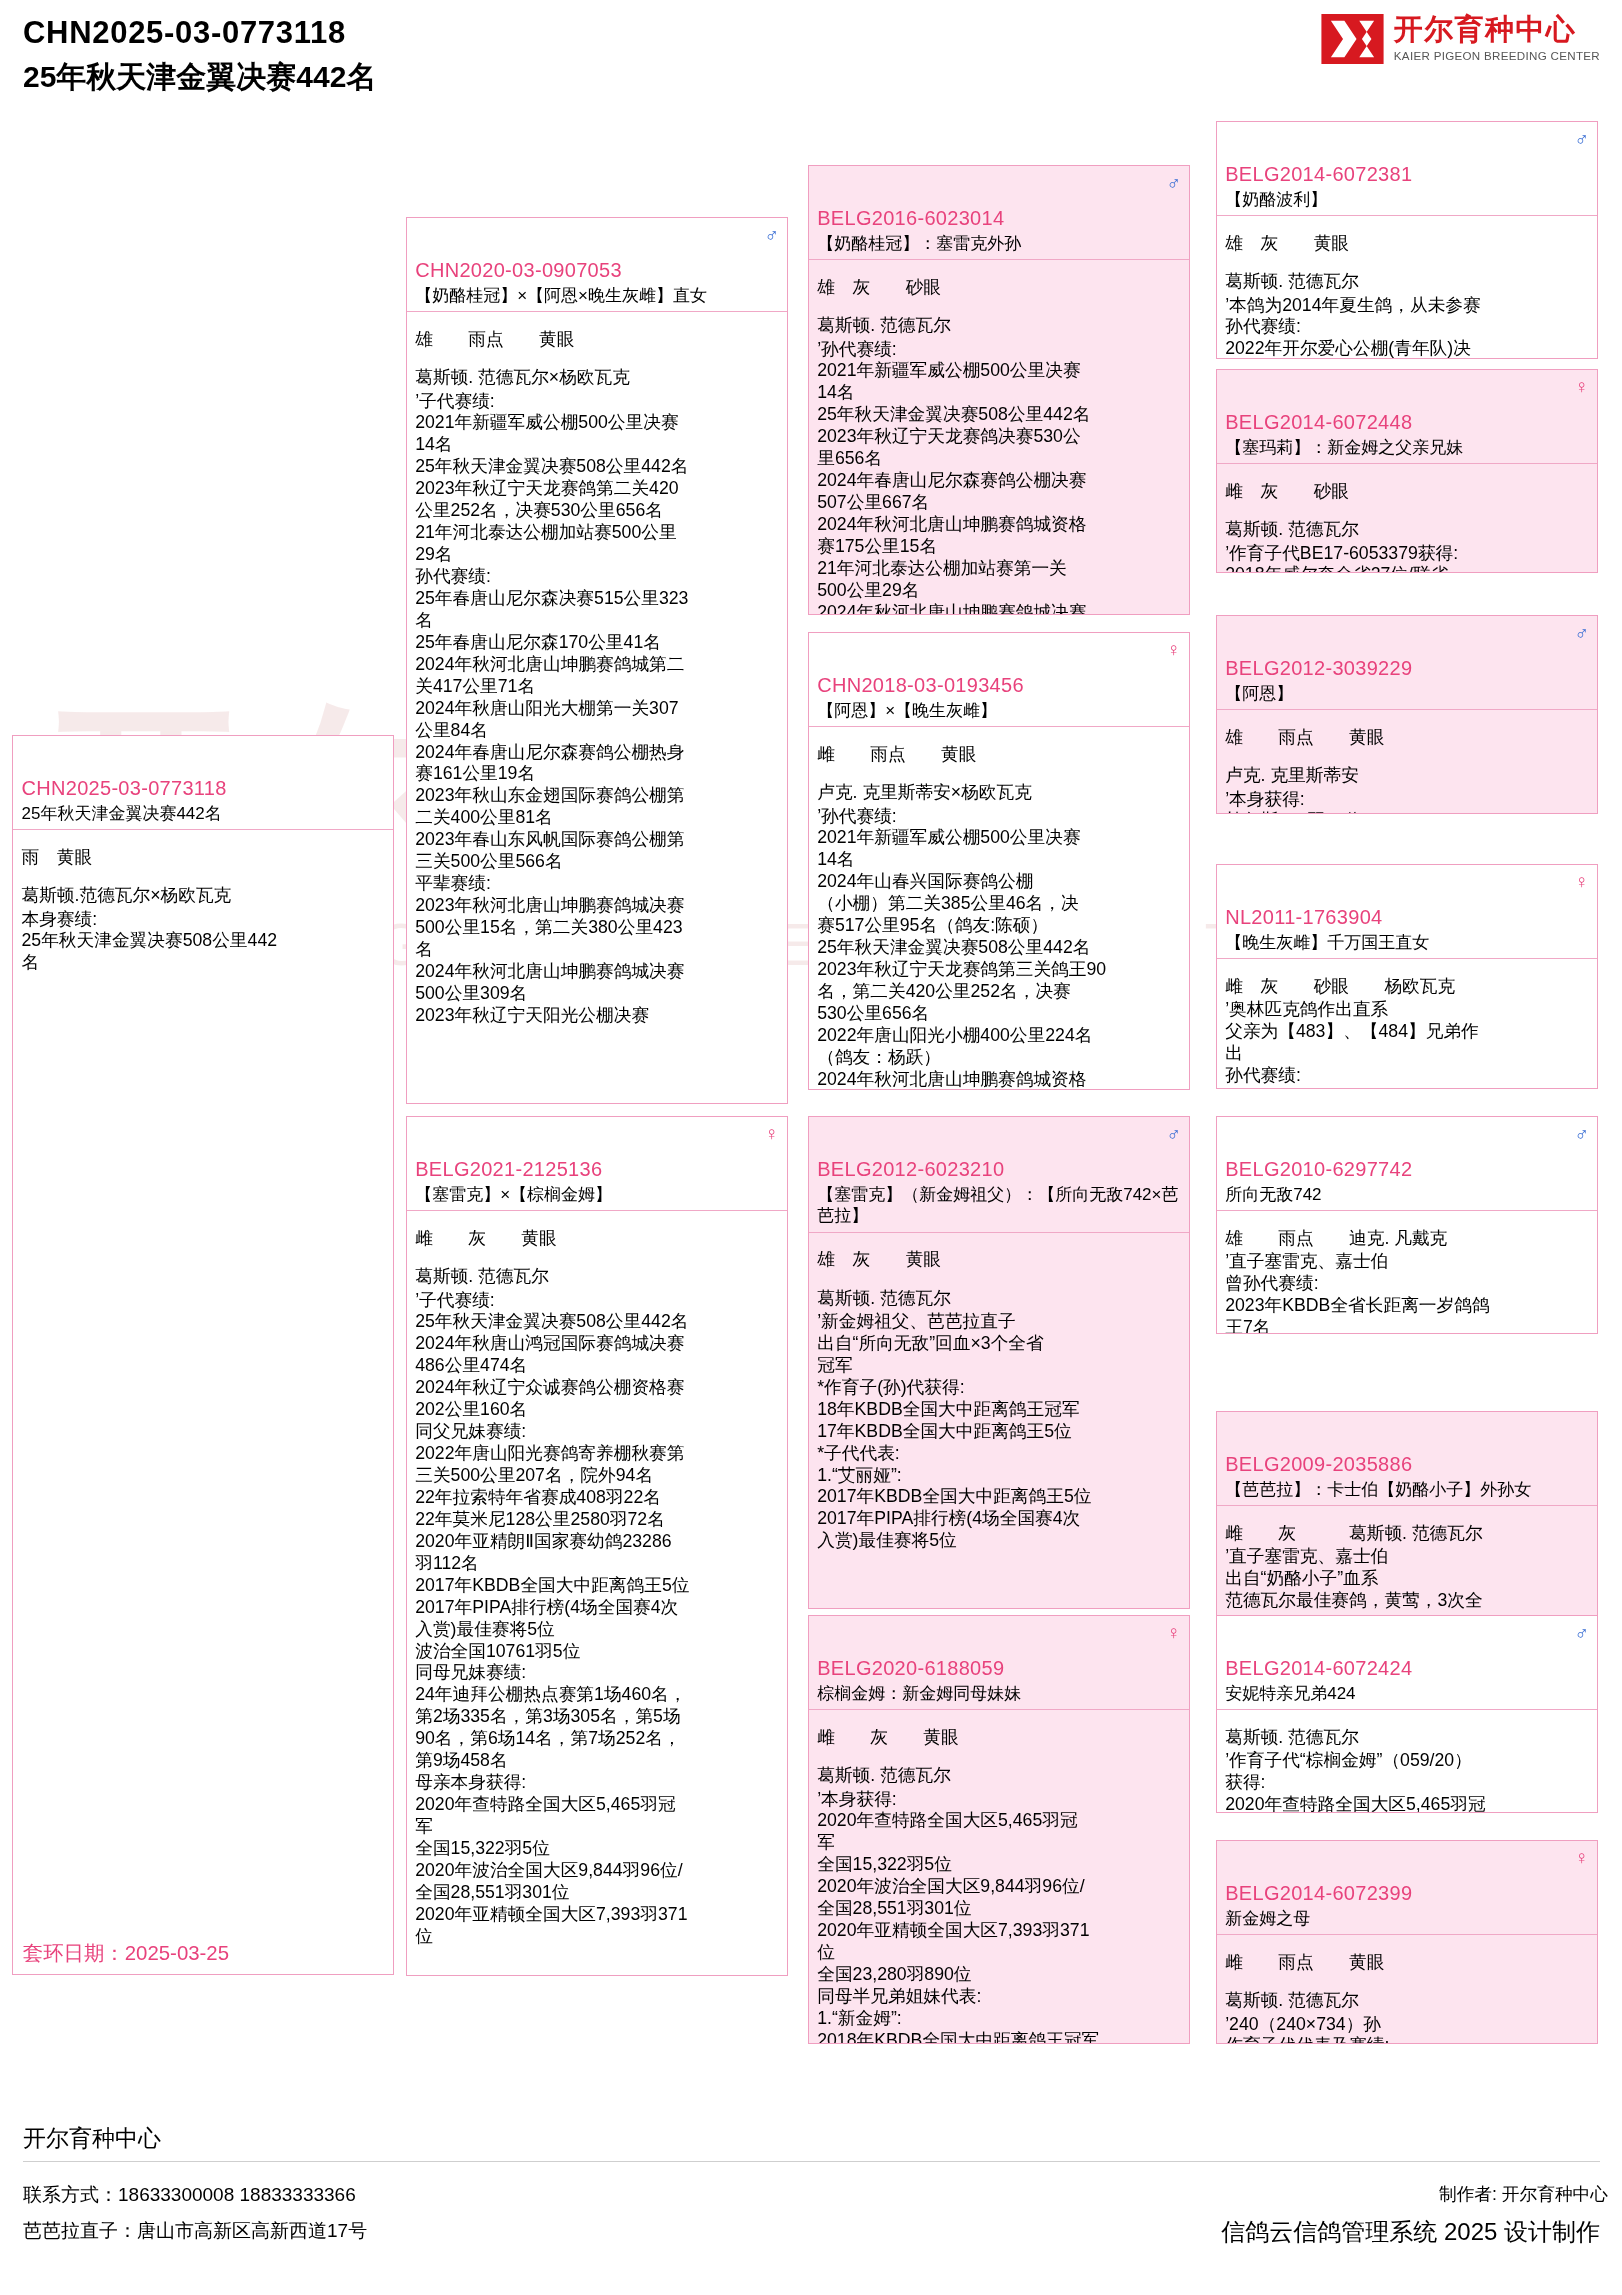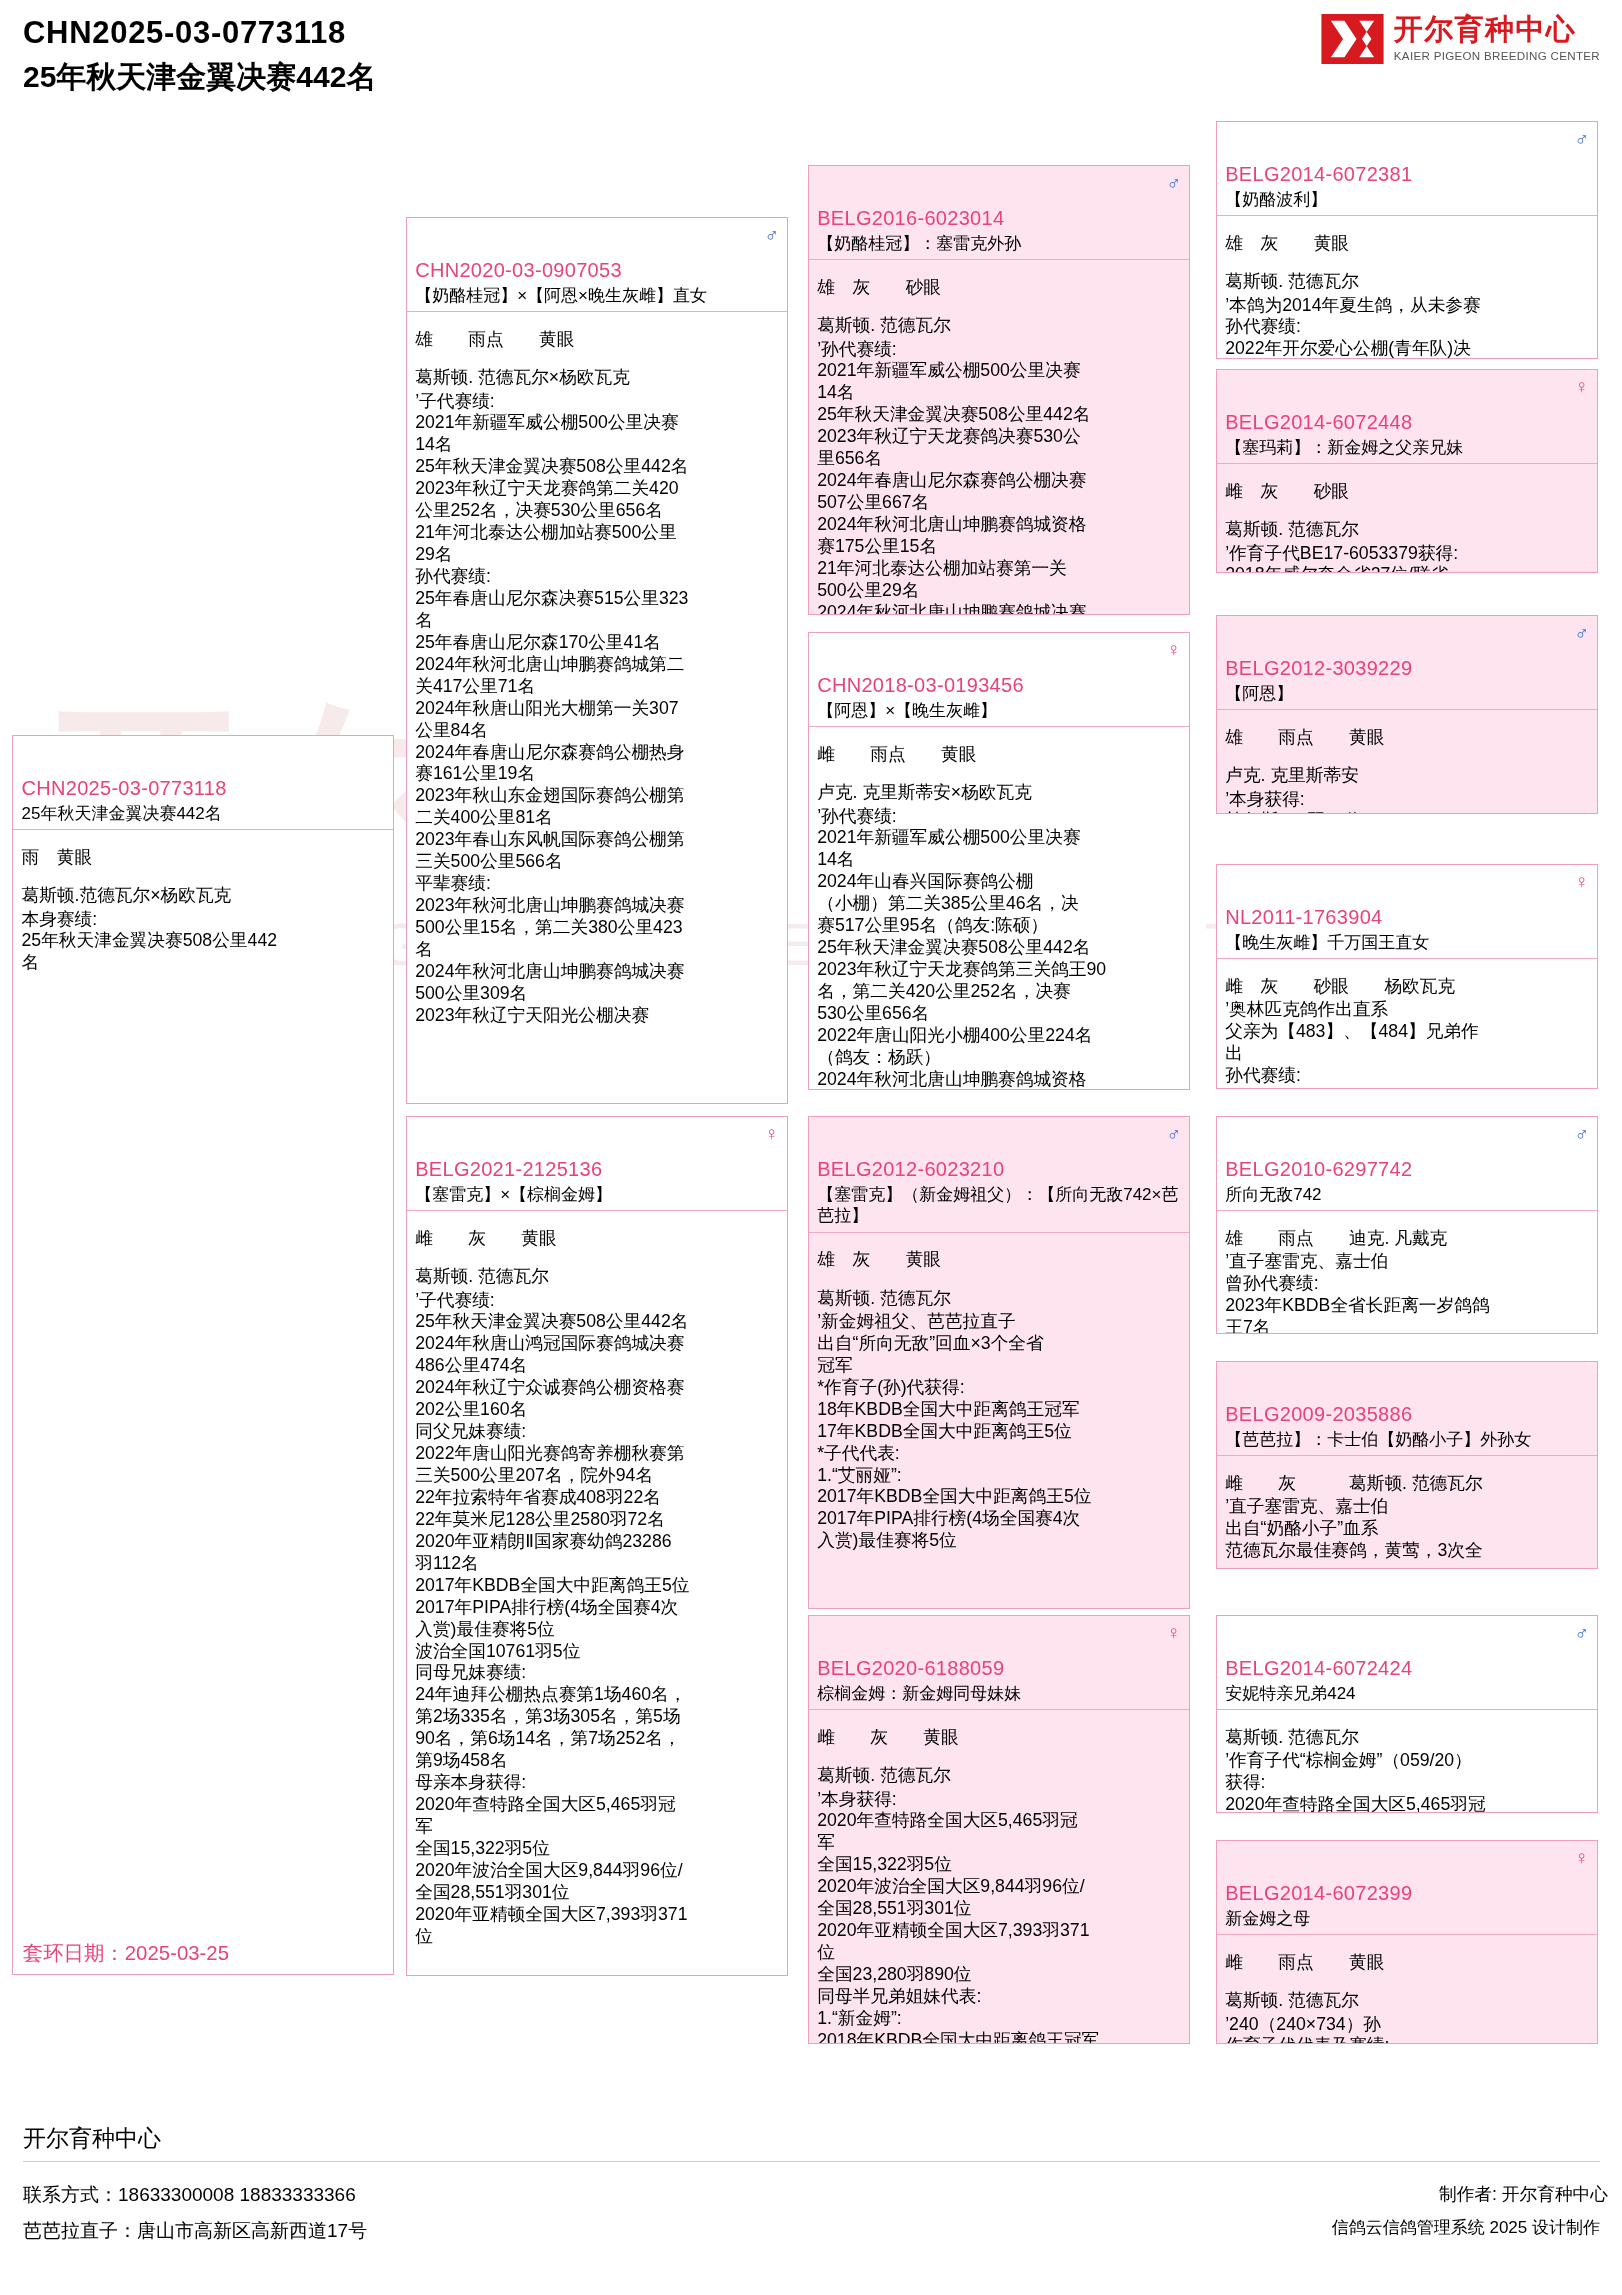--- a/index.html
+++ b/index.html
@@ -189,21 +189,21 @@
   }
   .f-right1 {
     position: absolute;
     right: 15px; top: 63px;
     font-size: 17.7px; color: #000;
     text-align: right;
   }
   .f-right2 {
     position: absolute;
     right: 23px; top: 97px;
-    font-size: 17px; color: #000;
+    font-size: 24px; color: #000;
     text-align: right;
   }
 
   
   .ring-date {
     position: absolute;
     left: 9.5px;
     bottom: 6.8px;
     font-size: 20.4px;
     color: #e8427c;
@@ -463,21 +463,21 @@
   <div class="c-ring">BELG2010-6297742</div>
   <div class="c-name">所向无敌742</div>
   <div class="c-div"></div>
   <div class="c-attrs">雄　　雨点　　迪克. 凡戴克</div>
   <div class="c-body">’直子塞雷克、嘉士伯
 曾孙代赛绩:
 2023年KBDB全省长距离一岁鸽鸽
 王7名</div>
 </div>
 
-<div class="card pink" style="left:1216px; top:1361px; width:382px; height:208px;">
+<div class="card pink" style="left:1216px; top:1411px; width:382px; height:208px;">
   <div class="c-ring">BELG2009-2035886</div>
   <div class="c-name">【芭芭拉】：卡士伯【奶酪小子】外孙女</div>
   <div class="c-div"></div>
   <div class="c-attrs">雌　　灰　　　葛斯顿. 范德瓦尔</div>
   <div class="c-body">’直子塞雷克、嘉士伯
 出自“奶酪小子”血系
 范德瓦尔最佳赛鸽，黄莺，3次全</div>
 </div>
 
 <div class="card white" style="left:1216px; top:1615px; width:382px; height:198px;">

